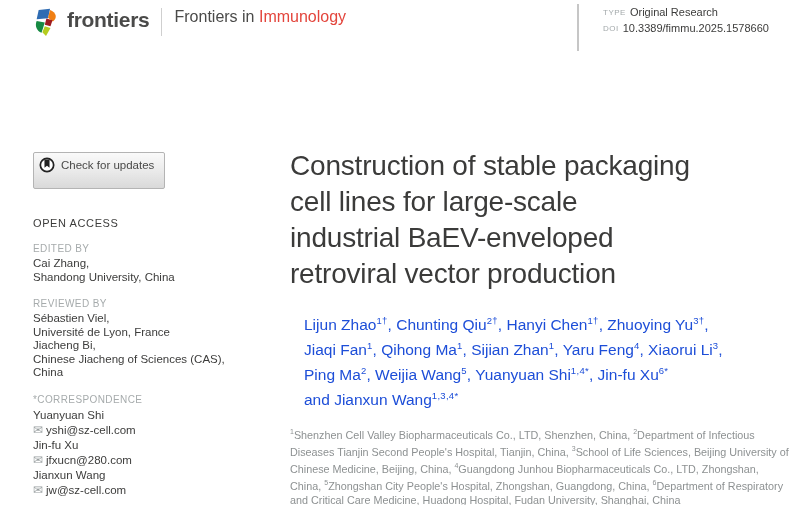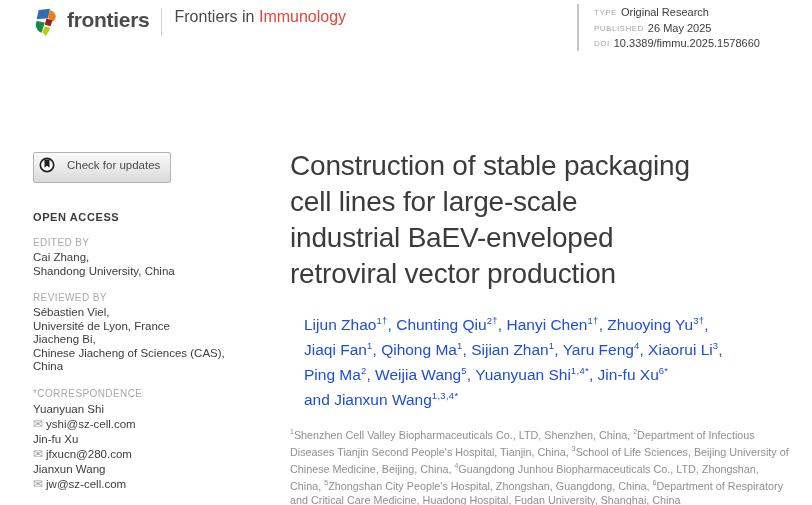--- a/index.html
+++ b/index.html
@@ -12,34 +12,34 @@
   
   .logo-row { position:absolute; left:33px; top:8px; display:flex; align-items:flex-start; }
   .logo-mark { width:26px; height:30px; margin-right:8px; }
   .wordmark { font-size:21px; font-weight:700; color:#4a4a49; letter-spacing:-0.3px; }
   .logo-divider { width:1px; height:28px; background:#cfcfcf; margin:0 12px; }
   .journal { font-size:16px; font-weight:500; color:#4a4a49; }
   .journal .jname { color:#e3453c; }
 
   .meta-divider { position:absolute; left:577px; top:4px; width:2px; height:47px; background:#c6c6c6; }
   .meta-block { position:absolute; left:594px; top:5px; }
-  .meta-row { display:flex; align-items:flex-start; gap:4px; line-height:15.5px; }
+  .meta-row { display:flex; align-items:flex-start; gap:4px; line-height:15.5px;margin-left:9px; }
   .meta-label { font-size:8px; color:#a3a9ab; letter-spacing:0.5px; }
   .meta-value { font-size:11px; color:#3c3c3b; font-weight:500; }
 
   
   .sidebar { position:absolute; left:33px; top:152px; width:215px; }
   .check-btn {
-    display:inline-flex; align-items:center; gap:12px; padding:4px 10px 9px 5px;
+    display:inline-flex; align-items:center; gap:6px; padding:4px 10px 15px 5px;
     background:linear-gradient(180deg,#fafafa 0%,#e9e9e9 55%,#d9d9d9 100%);
     border:1px solid #b4b4b4; border-radius:2px; cursor:pointer;
     font-family:"Liberation Sans", sans-serif; font-size:11.5px; color:#4a4a49;
   }
   .check-btn svg { width:16px; height:16px; display:block; }
-  .open-access { margin-top:28px; font-size:11px; font-weight:700; color:#3c3c3b; letter-spacing:0.6px; }
+  .open-access { margin-top:28px; font-size:11px; font-weight:400; color:#3c3c3b; letter-spacing:0.6px; }
   .side-label { margin-top:14px; margin-bottom:3px; font-size:10px; color:#a6abac; letter-spacing:0.4px; }
   .side-text { font-size:11.5px; line-height:13.5px; color:#3c3c3b; }
   .corr-group .side-text { line-height:15px; }
   .email-row { display:flex; align-items:center; gap:3px; font-size:11.5px; line-height:15px; color:#3c3c3b; }
   .mail-glyph { font-size:12px; color:#9aa0a1; line-height:1; }
   .footnote { margin-top:13px; font-size:11.5px; line-height:14.5px; color:#3c3c3b; }
   .footnote sup { font-size:7.5px; }
   .footnote .ft-text { white-space:pre-line; }
 
   
@@ -72,24 +72,20 @@
       <span>Frontiers in</span>
       <span class="jname">Immunology</span>
     </span>
   </div>
 
   <div class="meta-divider"></div>
   <div class="meta-block">
     <div class="meta-row">
       <span class="meta-label">TYPE</span>
       <span class="meta-value">Original Research</span>
-    </div>
-    <div class="meta-row">
-      <span class="meta-label">PUBLISHED</span>
-      <span class="meta-value">26 May 2025</span>
     </div>
     <div class="meta-row">
       <span class="meta-label">DOI</span>
       <span class="meta-value">10.3389/fimmu.2025.1578660</span>
     </div>
   </div>
 
   <div class="sidebar">
     <button class="check-btn">
       <svg viewBox="0 0 24 24">

